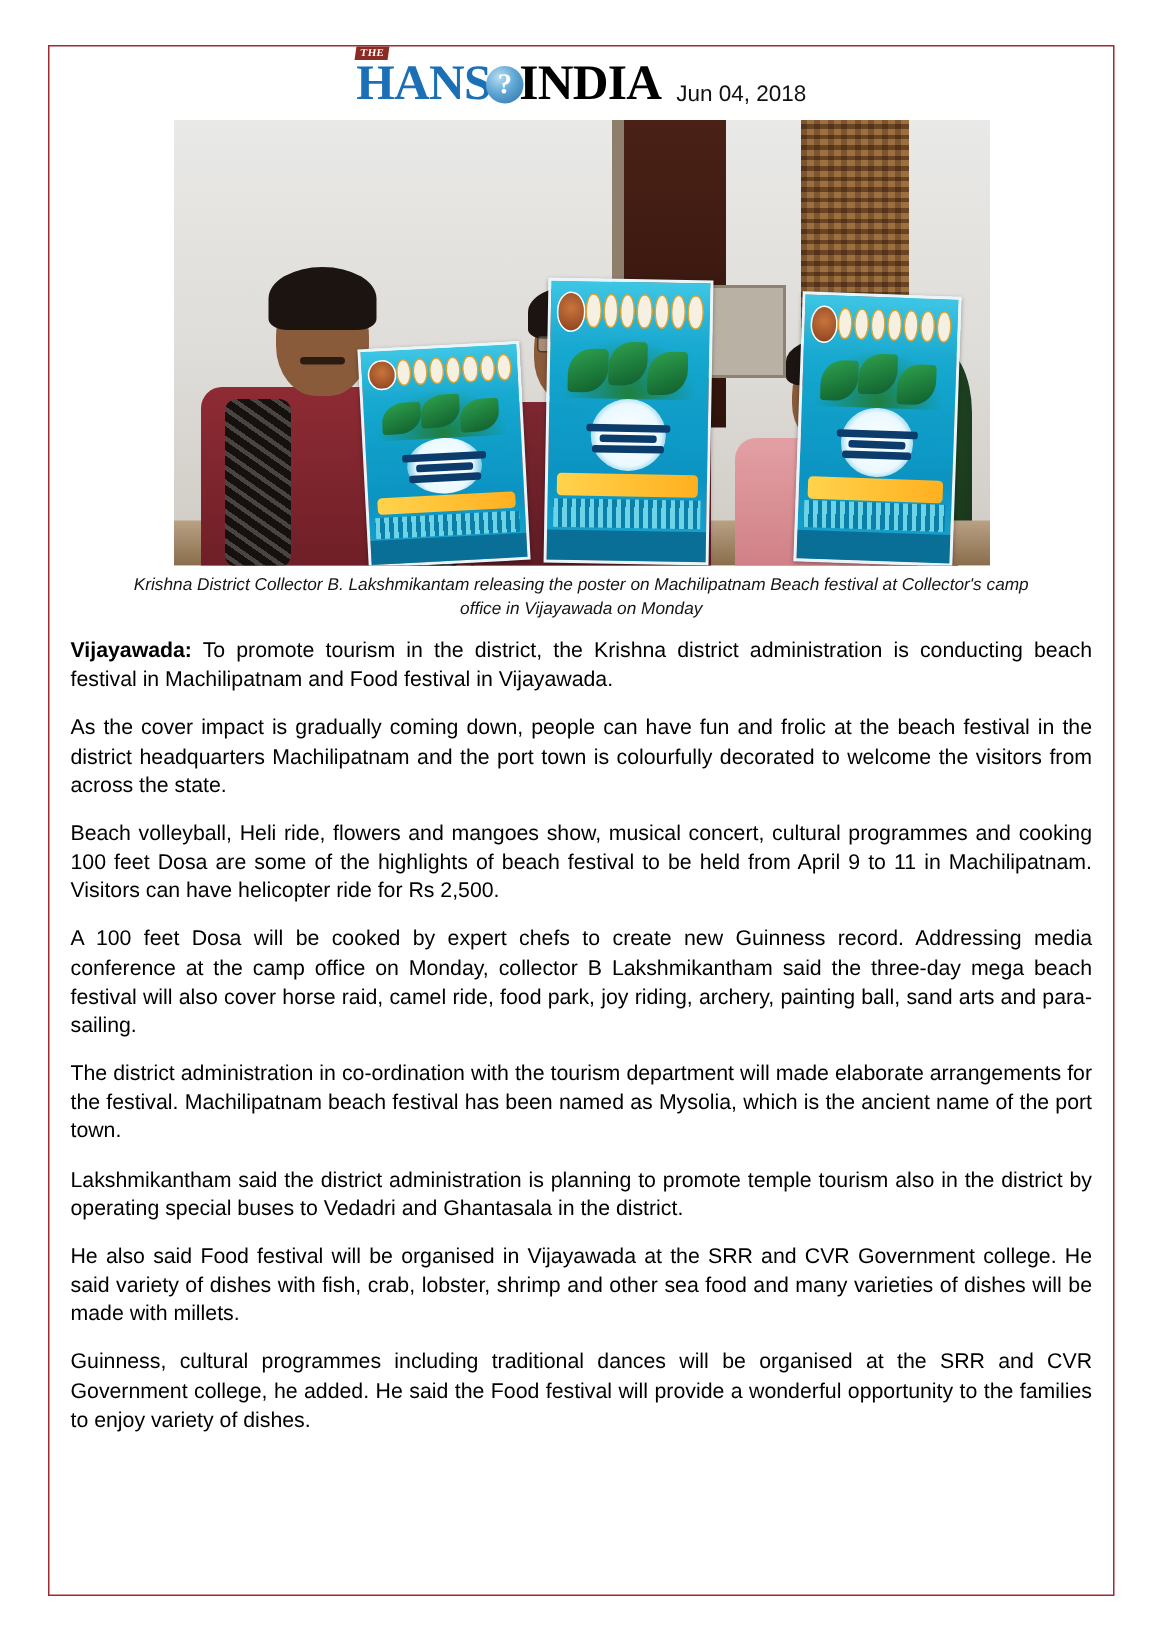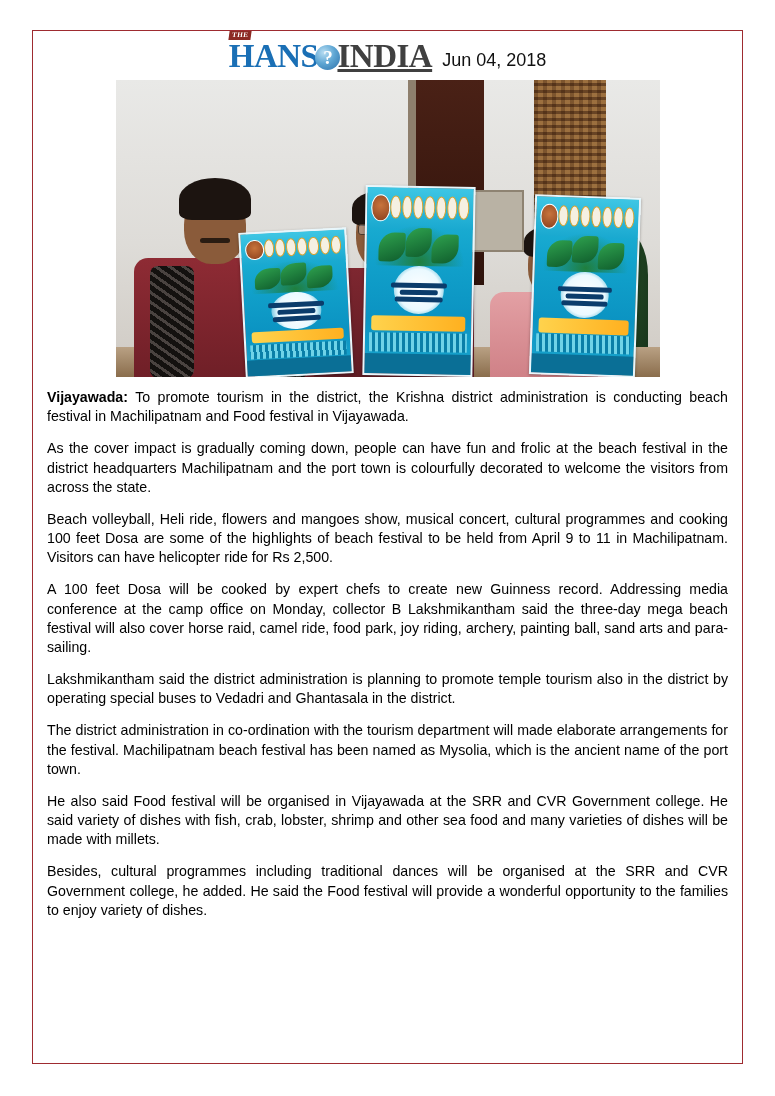--- a/index.html
+++ b/index.html
@@ -54,21 +54,21 @@
     font-family: "Liberation Serif", serif;
     transform: skewX(-8deg);
   }
   .logo-word {
     font-family: "Liberation Serif", serif;
     font-weight: bold;
     font-size: 33px;
     color: #1a6fb5;
     letter-spacing: -0.5px;
   }
-  .logo-word.dark { color: #404040; text-decoration: underline; }
+  .logo-word.dark { color: #000000; }
   .logo-globe {
     display: inline-block;
     width: 25px;
     height: 25px;
     position: relative;
     margin: 0 -3px;
     vertical-align: baseline;
     top: 3px;
   }
   .logo-globe .ball {
@@ -83,21 +83,21 @@
     left: 0; top: 0;
     width: 25px; height: 25px;
     line-height: 25px;
     text-align: center;
     font-family: "Liberation Serif", serif;
     font-weight: bold;
     font-size: 19px;
     color: #ffffff;
   }
   .masthead-date {
-    font-size: 18px;
+    font-size: 15px;
     color: #111111;
     margin-left: 10px;
     padding-bottom: 2px;
     font-family: "Liberation Sans", sans-serif;
   }
 
   
   .headline {
     text-align: center;
     font-size: 21.5px;
@@ -412,25 +412,29 @@
           <b style="width:70%"></b>
           <b style="width:48%"></b>
           <b style="width:60%"></b>
         </div>
       <div class="pos-band"></div>
       <div class="pos-stripes"></div>
       <div class="pos-foot"></div>
     </div>
   </div>
 
+  <div class="caption">
+    <span>Krishna District Collector B. Lakshmikantam releasing the poster on Machilipatnam Beach festival</span>
+    <span>at Collector's camp office in Vijayawada on Monday</span>
+  </div>
 
   <div class="article">
     <p><b>Vijayawada:</b><span> To promote tourism in the district, the Krishna district administration is conducting beach festival in Machilipatnam and Food festival in Vijayawada.</span></p>
     <p>As the cover impact is gradually coming down, people can have fun and frolic at the beach festival in the district headquarters Machilipatnam and the port town is colourfully decorated to welcome the visitors from across the state.</p>
     <p>Beach volleyball, Heli ride, flowers and mangoes show, musical concert, cultural programmes and cooking 100 feet Dosa are some of the highlights of beach festival to be held from April 9 to 11 in Machilipatnam. Visitors can have helicopter ride for Rs 2,500.</p>
     <p>A 100 feet Dosa will be cooked by expert chefs to create new Guinness record. Addressing media conference at the camp office on Monday, collector B Lakshmikantham said the three-day mega beach festival will also cover horse raid, camel ride, food park, joy riding, archery, painting ball, sand arts and para-sailing.</p>
+    <p>The district administration in co-ordination with the tourism department will made elaborate arrangements for the festival.  Machilipatnam beach festival has been named as Mysolia, which is the ancient name of the port town.</p>
     <p>Lakshmikantham said the district administration is planning to promote temple tourism also in the district by operating special buses to Vedadri and Ghantasala in the district.</p>
-    <p>The district administration in co-ordination with the tourism department will made elaborate arrangements for the festival.  Machilipatnam beach festival has been named as Mysolia, which is the ancient name of the port town.</p>
     <p>He also said Food festival will be organised in Vijayawada at the SRR and CVR Government college. He said variety of dishes with fish, crab, lobster, shrimp and other sea food and many varieties of dishes will be made with millets.</p>
-    <p>Besides, cultural programmes including traditional dances will be organised at the SRR and CVR Government college, he added. He said the Food festival will provide a wonderful opportunity to the families to enjoy variety of dishes.</p>
+    <p>Guinness, cultural programmes including traditional dances will be organised at the SRR and CVR Government college, he added. He said the Food festival will provide a wonderful opportunity to the families to enjoy variety of dishes.</p>
   </div>
 
 </div>
 
 </body></html>

